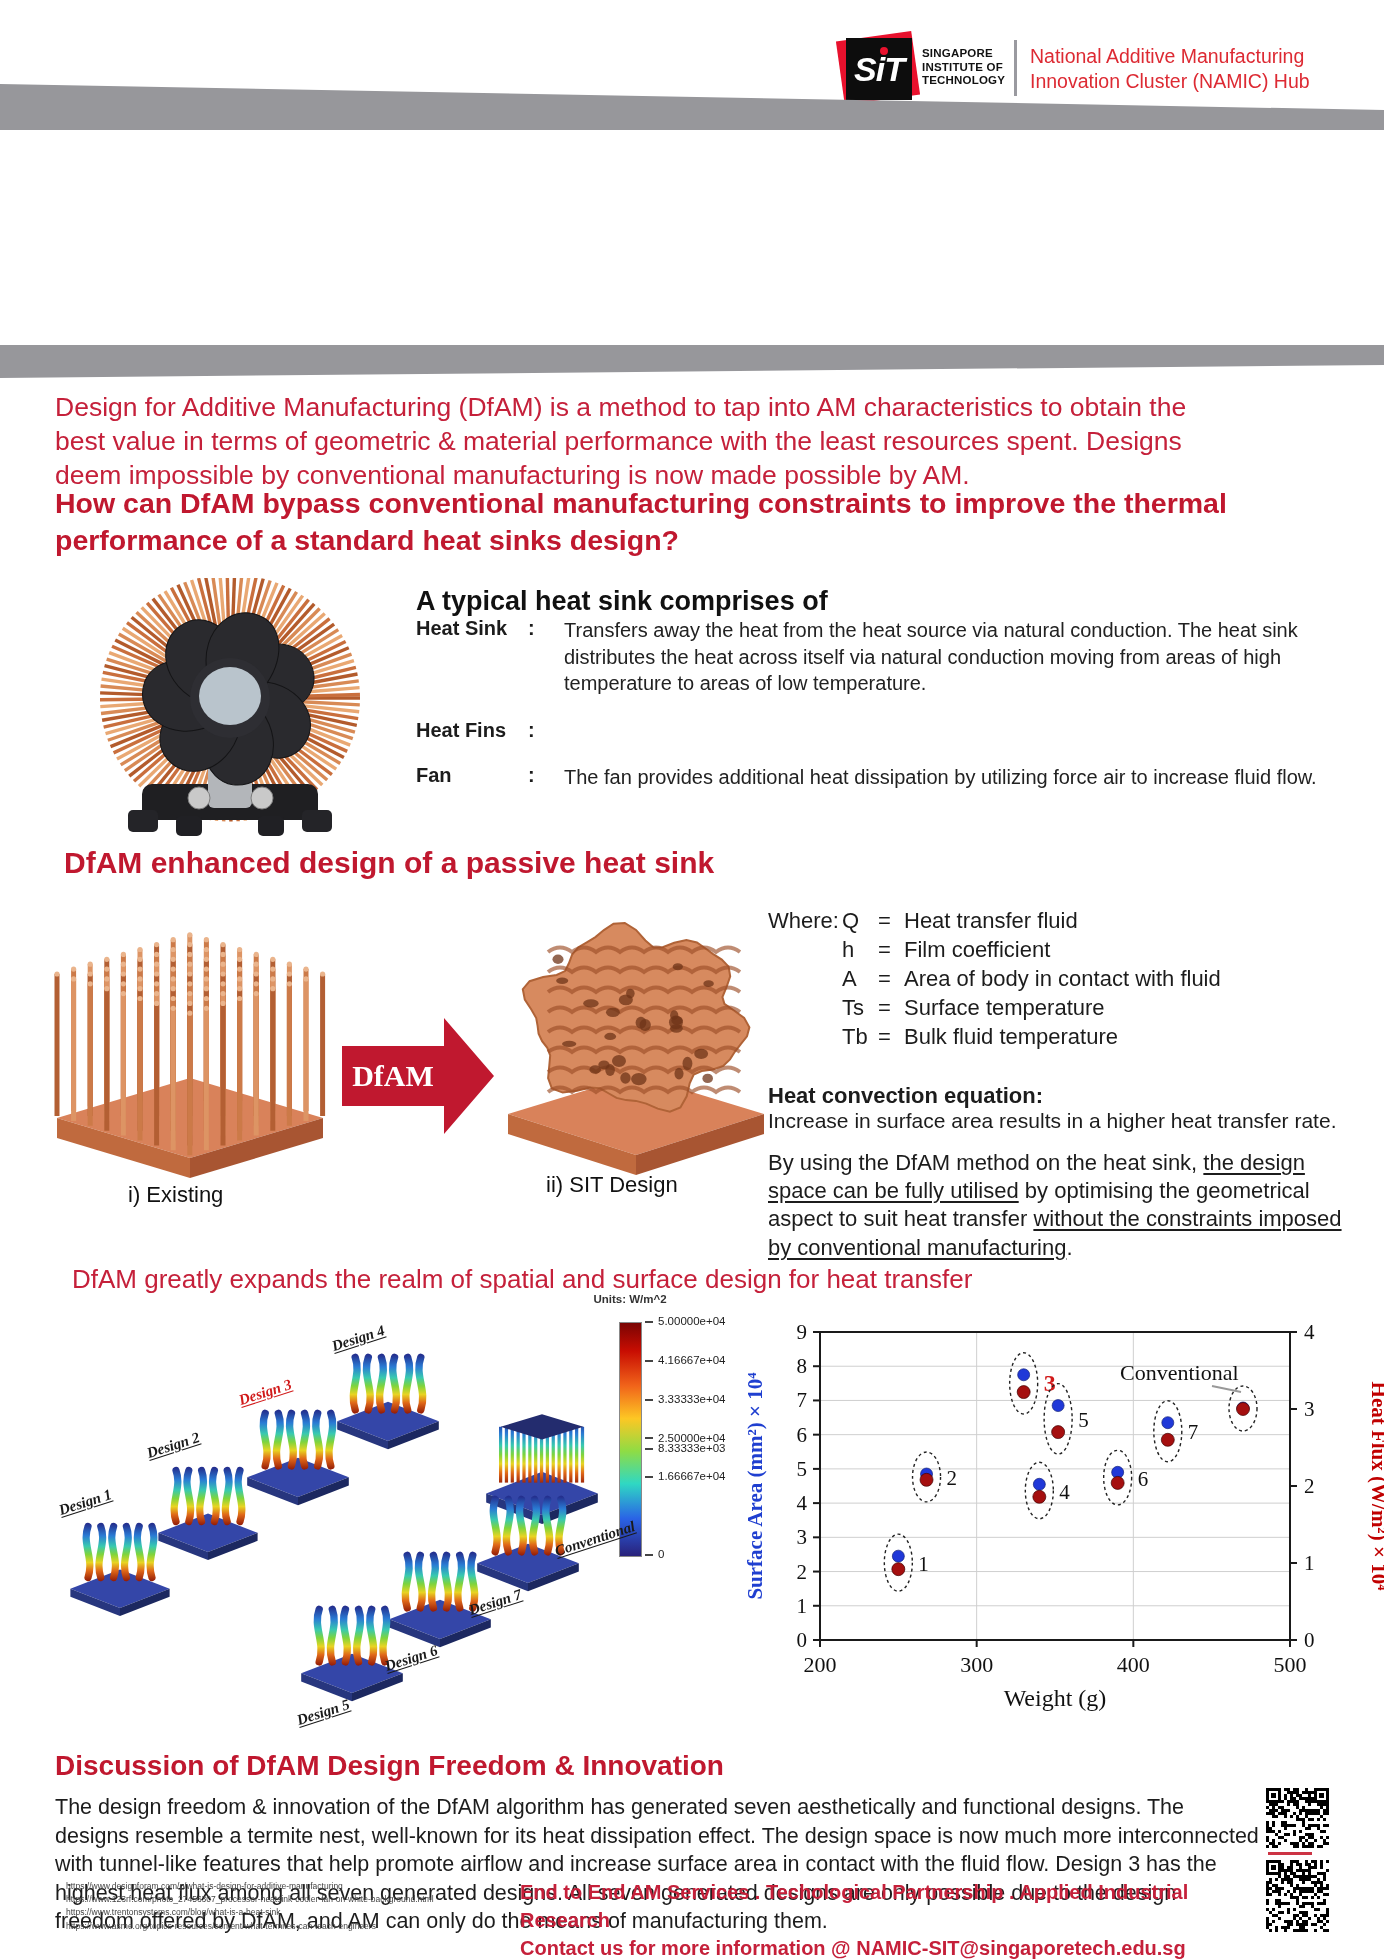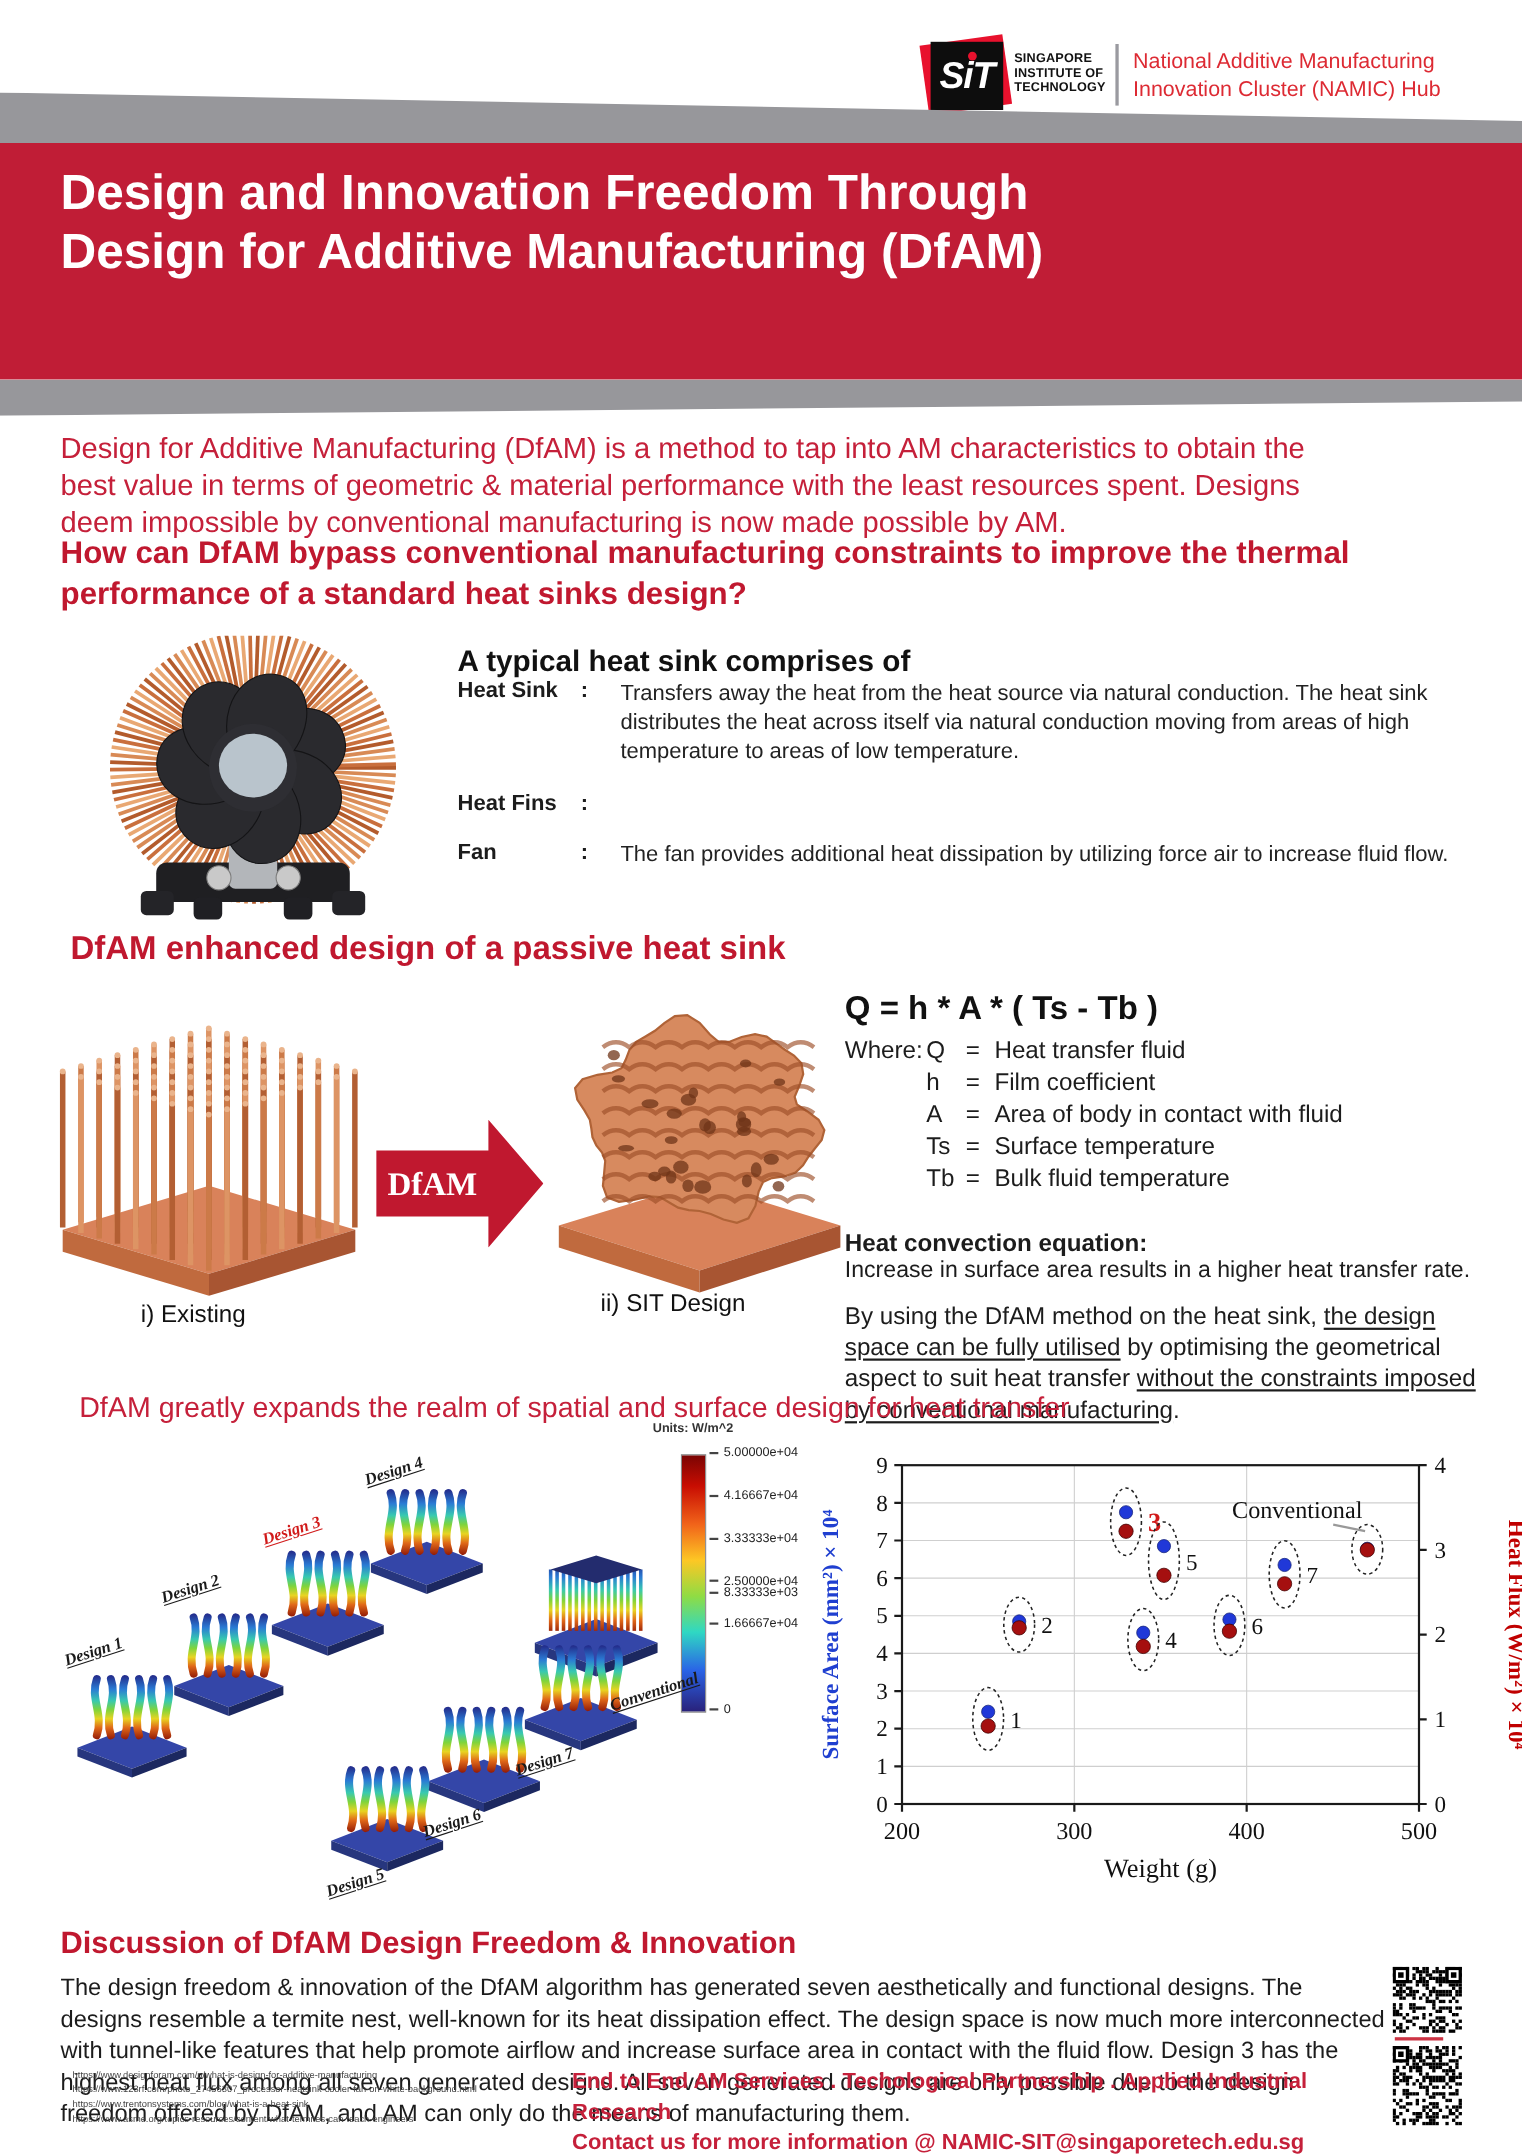--- a/index.html
+++ b/index.html
@@ -76,26 +76,20 @@
     <div>INSTITUTE OF</div>
     <div>TECHNOLOGY</div>
   </div>
   <div class="hdr-divider"></div>
   <div class="namic">
     <div>National Additive Manufacturing</div>
     <div>Innovation Cluster (NAMIC) Hub</div>
   </div>
 
   <div class="grayband1"></div>
-  <div class="redbanner">
-    <div class="title">
-      <div>Design and Innovation Freedom Through</div>
-      <div>Design for Additive Manufacturing (DfAM)</div>
-    </div>
-  </div>
   <div class="grayband2"></div>
 
   <div class="intro">Design for Additive Manufacturing (DfAM) is a method to tap into AM characteristics to obtain the best value in terms of geometric &amp; material performance with the least resources spent. Designs deem impossible by conventional manufacturing is now made possible by AM.</div>
   <div class="question">How can DfAM bypass conventional manufacturing constraints to improve the thermal performance of a standard heat sinks design?</div>
 
   <div class="abs" style="left:58px;top:578px;" id="fan-photo"><svg width="338" height="262" viewBox="0 0 338 262">
         <line x1="244" y1="120" x2="302" y2="120" stroke="#b35b2c" stroke-width="3.4"></line>
         <line x1="243.88773502110263" y1="123.81819094153241" x2="301.7972993436575" y2="126.89395586665573" stroke="#d88a55" stroke-width="3.4"></line>
         <line x1="243.55129017956295" y1="127.62447496291266" x2="301.1898294908775" y2="133.7664131274812" stroke="#e9a873" stroke-width="3.4"></line>
         <line x1="242.99171466907634" y1="131.40698227538138" x2="300.1794848191656" y2="140.59594021943863" stroke="#c96f3d" stroke-width="3.4"></line>
@@ -474,21 +468,20 @@
         <ellipse cx="114.21759531341377" cy="150.45329018100165" rx="5.869932097528363" ry="3.6013737206277483" fill="#6f3418" opacity="0.75"></ellipse>
         <ellipse cx="73.17872557137161" cy="157.85862570851168" rx="7.160574958339566" ry="3.0245390187192243" fill="#6f3418" opacity="0.75"></ellipse>
         <ellipse cx="212.59546969358053" cy="97.69840340439987" rx="5.2365648460399825" ry="3.3298507659346797" fill="#6f3418" opacity="0.75"></ellipse>
         <ellipse cx="129.4718321603723" cy="191.92832796816947" rx="5.179723775974708" ry="5.701935279241297" fill="#6f3418" opacity="0.75"></ellipse>
       </svg></div>
 
   <div class="caption" style="left:128px;top:1182px;">i) Existing</div>
   <div class="caption" style="left:546px;top:1172px;">ii) SIT Design</div>
 
   <div class="eqblock">
-    <div class="eq">Q = h * A * ( Ts - Tb )</div>
     <div id="where-rows" style="margin-top:6px;">
         <div class="where-row">
           <div class="w-lbl">Where:</div>
           <div class="w-sym">Q</div>
           <div class="w-eq">=</div>
           <div>Heat transfer fluid</div>
         </div>
         <div class="where-row">
           <div class="w-lbl"></div>
           <div class="w-sym">h</div>

